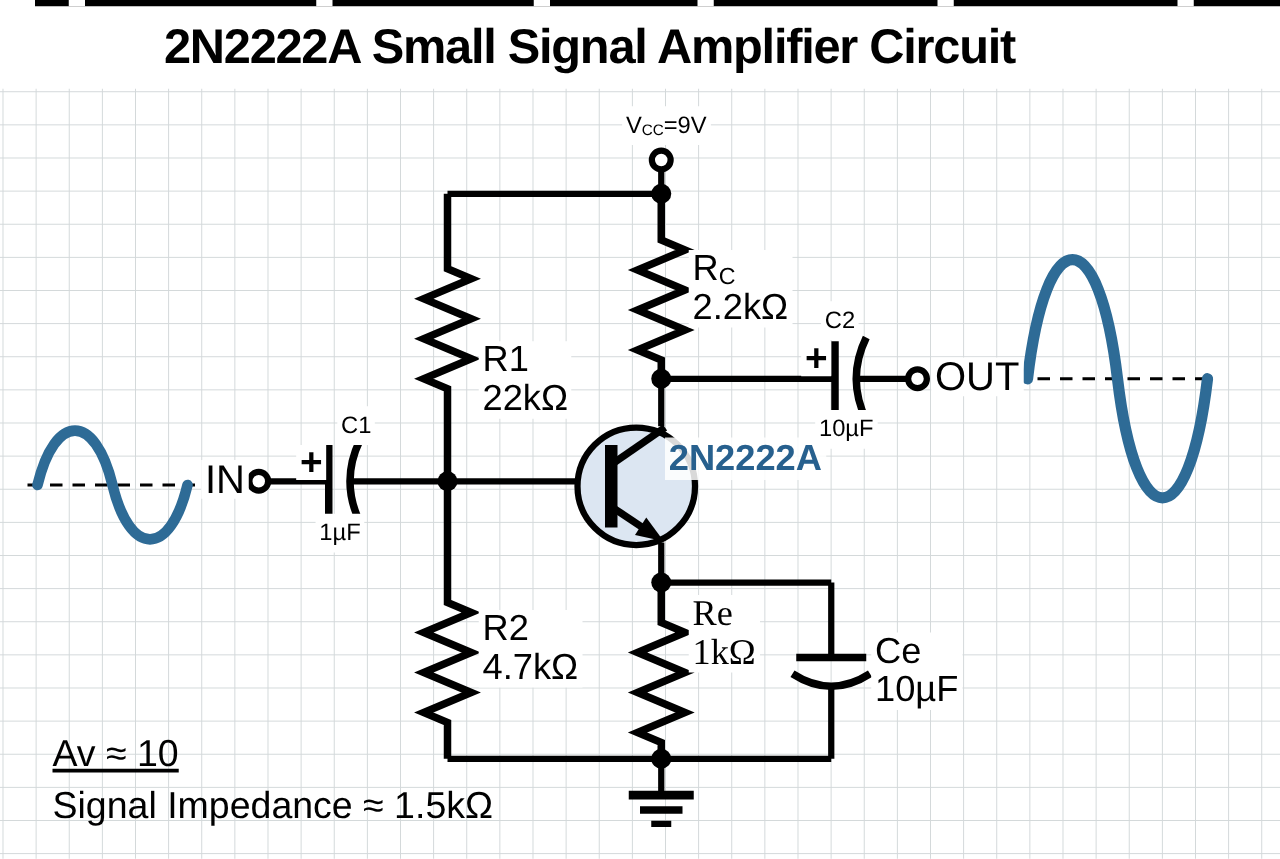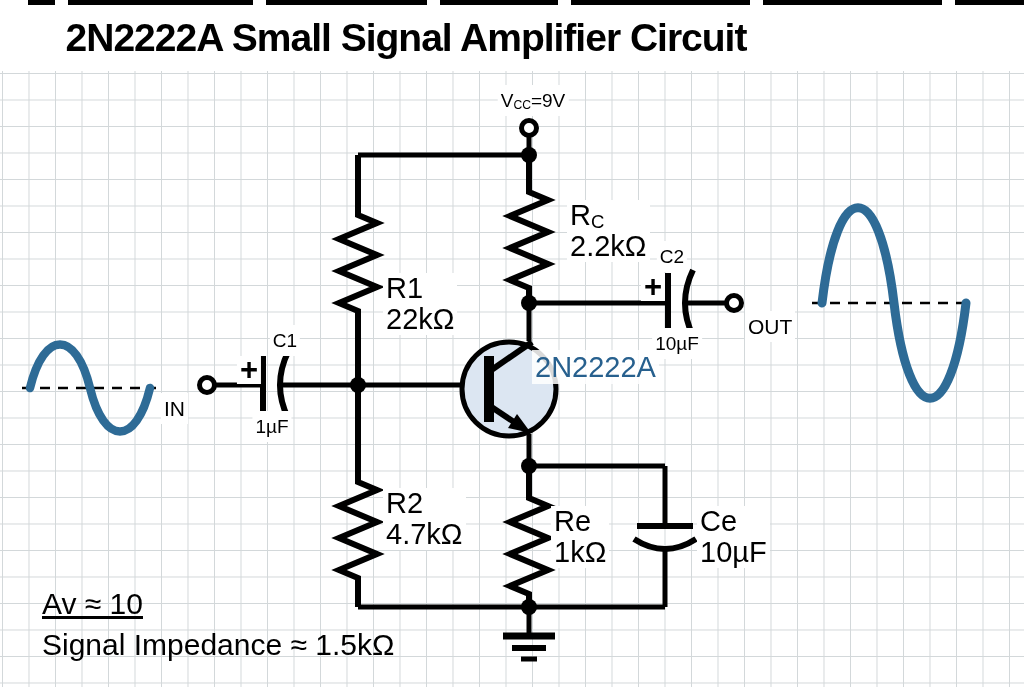--- a/index.html
+++ b/index.html
@@ -18,37 +18,37 @@
   .top-strip .gap{position:absolute;top:0;height:5px;width:13px;background:#fff;}
   .grid{
     position:absolute;left:0;top:71px;width:1024px;height:616px;
     background-image:
       linear-gradient(to right, var(--grid) 1px, transparent 1px),
       linear-gradient(to bottom, var(--grid) 1px, transparent 1px);
     background-size:26.5px 26.5px;
     background-position:2px 2px;
   }
   .title{
-    position:absolute;top:16px;left:0;width:812px;text-align:center;
+    position:absolute;top:16px;left:0;width:812px;text-align:right;
     font-size:39px;font-weight:700;letter-spacing:-1px;color:#000;white-space:nowrap;
   }
   svg.circuit{position:absolute;left:0;top:0;}
   .lbl{
     position:absolute;font-size:19px;white-space:nowrap;
     background:#fff;padding:0 3px;line-height:31px;
   }
   .lbl.center{transform:translateX(-50%);}
   .lbl-group{position:absolute;font-size:29px;line-height:31px;background:#fff;padding:0 3px;white-space:nowrap;}
   .lbl-group div{white-space:nowrap;}
   .plus{font-size:31px;font-weight:700;line-height:28px;}
-  .io-lbl{font-size:21px;margin-top:25px;}
+  .io-lbl{font-size:32px;}
   .note{position:absolute;font-size:30px;background:transparent;white-space:nowrap;}
   sub.ss{font-size:0.64em;vertical-align:-0.18em;line-height:0;}
   .q1-group{line-height:34px;background:rgba(255,255,255,0.85);}
-  .part-no{color:var(--part-label-blue);}
+  .part-no{color:var(--part-label-blue);font-weight:bold;}
 </style>
 </head>
 <body>
 
 <div class="top-strip">
   <span class="gap" style="left:27px"></span>
   <span class="gap" style="left:225px"></span>
   <span class="gap" style="left:399px"></span>
   <span class="gap" style="left:530px"></span>
   <span class="gap" style="left:722px"></span>
@@ -130,21 +130,21 @@
 
 <div class="lbl center" style="left:533px;top:85px;">
   <span>V</span><sub class="ss">CC</sub><span>=9V</span>
 </div>
 
 <div class="lbl-group" style="left:383px;top:226px;margin-top:47px;">
   <div>R1</div>
   <div>22kΩ</div>
 </div>
 
-<div class="lbl-group" style="left:551px;top:200px;margin-left:16px;">
+<div class="lbl-group" style="left:551px;top:200px;">
   <div><span>R</span><sub class="ss">C</sub></div>
   <div>2.2kΩ</div>
 </div>
 
 <div class="lbl center" style="left:672px;top:241px;">C2</div>
 <div class="lbl center plus" style="left:653px;top:273px;">+</div>
 <div class="lbl center" style="left:677px;top:328px;">10µF</div>
 
 <div class="lbl io-lbl" style="left:745px;top:286px;">OUT</div>
 <div class="lbl io-lbl" style="left:161px;top:368px;">IN</div>
@@ -155,21 +155,21 @@
 
 <div class="lbl-group q1-group" style="left:532px;top:350px;">
   <div class="part-no">2N2222A</div>
 </div>
 
 <div class="lbl-group" style="left:383px;top:488px;">
   <div>R2</div>
   <div>4.7kΩ</div>
 </div>
 
-<div class="lbl-group" style="left:551px;top:506px;">
+<div class="lbl-group" style="left:551px;top:476px;font-family:Liberation Serif, serif;">
   <div>Re</div>
   <div>1kΩ</div>
 </div>
 
 <div class="lbl-group" style="left:697px;top:506px;">
   <div>Ce</div>
   <div>10µF</div>
 </div>
 
 <div class="note" style="left:42px;top:587px;text-decoration:underline;">Av ≈ 10</div>

